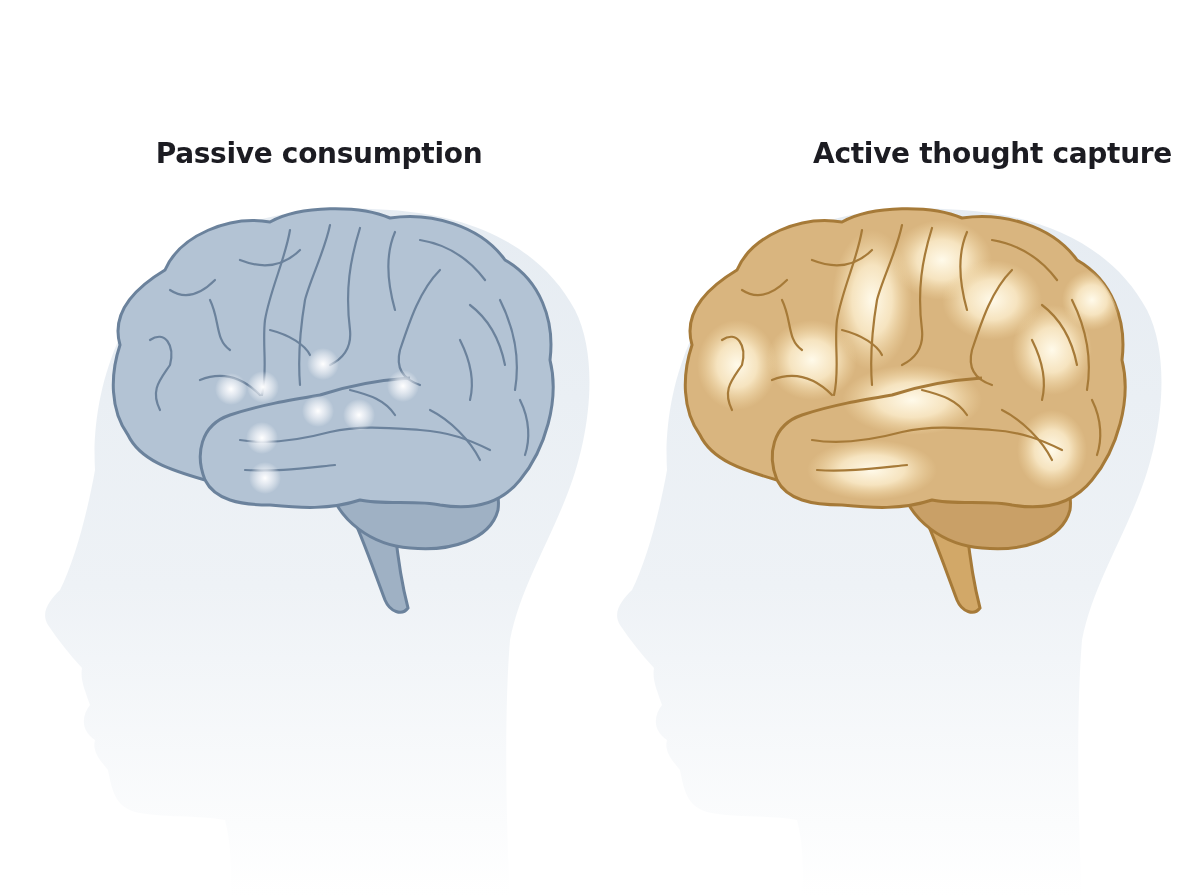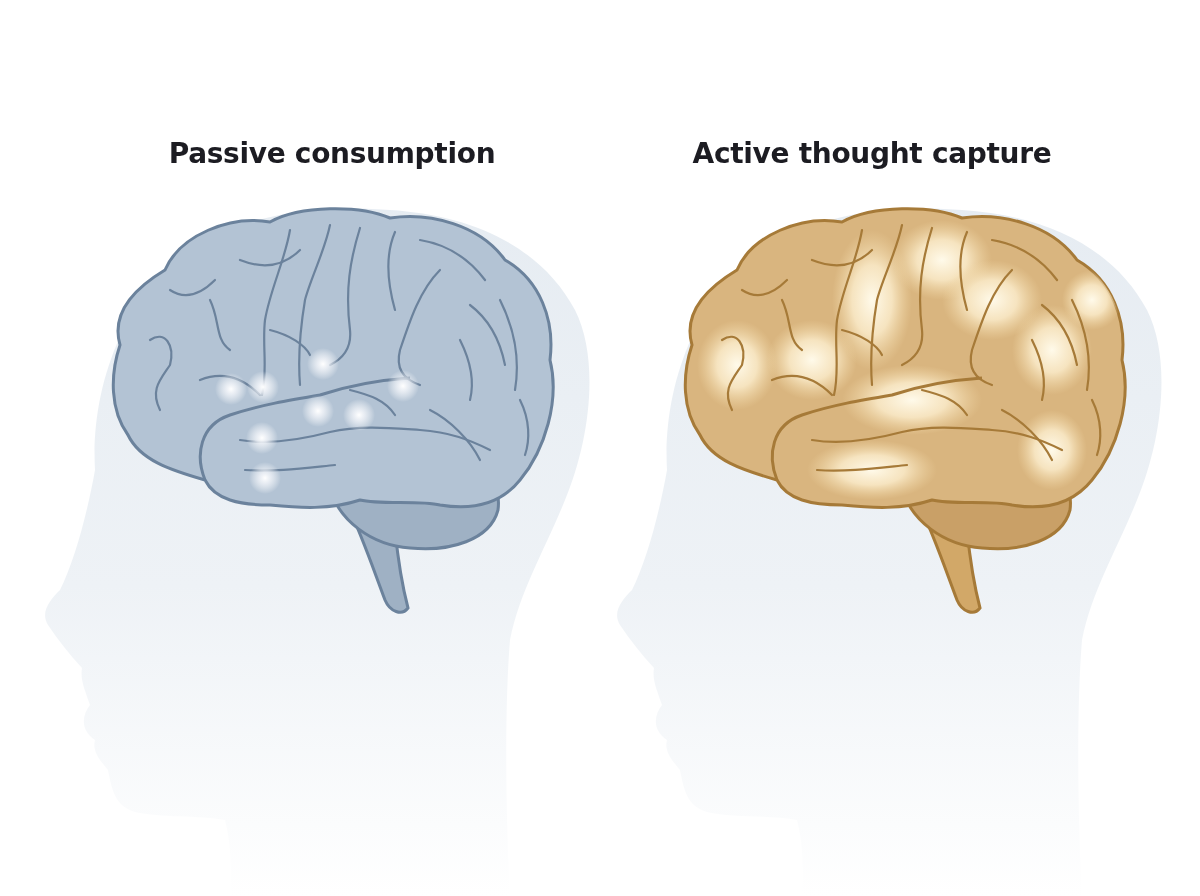--- a/index.html
+++ b/index.html
@@ -1,22 +1,22 @@
 <!DOCTYPE html>
 <html><head>
 <meta charset="utf-8">
 <style>
   html, body { margin:0; padding:0; }
   body { width:1200px; height:896px; background:#ffffff; position:relative; overflow:hidden; font-family:"DejaVu Sans", sans-serif; }
   .panel { position:absolute; top:0; width:600px; height:896px; }
-  .panel.left { left:16px;padding-left:32px; }
+  .panel.left { left:3px;padding-left:32px; }
   .panel.right { left:572px; }
   .title { position:absolute; top:137px; width:100%; text-align:center; font-size:28px; font-weight:bold; color:#1c1c22; letter-spacing:-0.3px; }
   .panel.left .title { left:16px; width:600px; }
-  .panel.right .title { left:0; width:600px; }
+  .panel.right .title { left:0; width:600px;text-align:right; }
   svg { position:absolute; left:0; top:0; }
 </style>
 </head>
 <body>
 
 <svg width="1200" height="896" viewBox="0 0 1200 896">
   <defs>
     <linearGradient id="headFade" x1="0" y1="0" x2="0" y2="1">
       <stop offset="0" stop-color="#e6ecf2"></stop>
       <stop offset="0.55" stop-color="#eef2f6"></stop>

